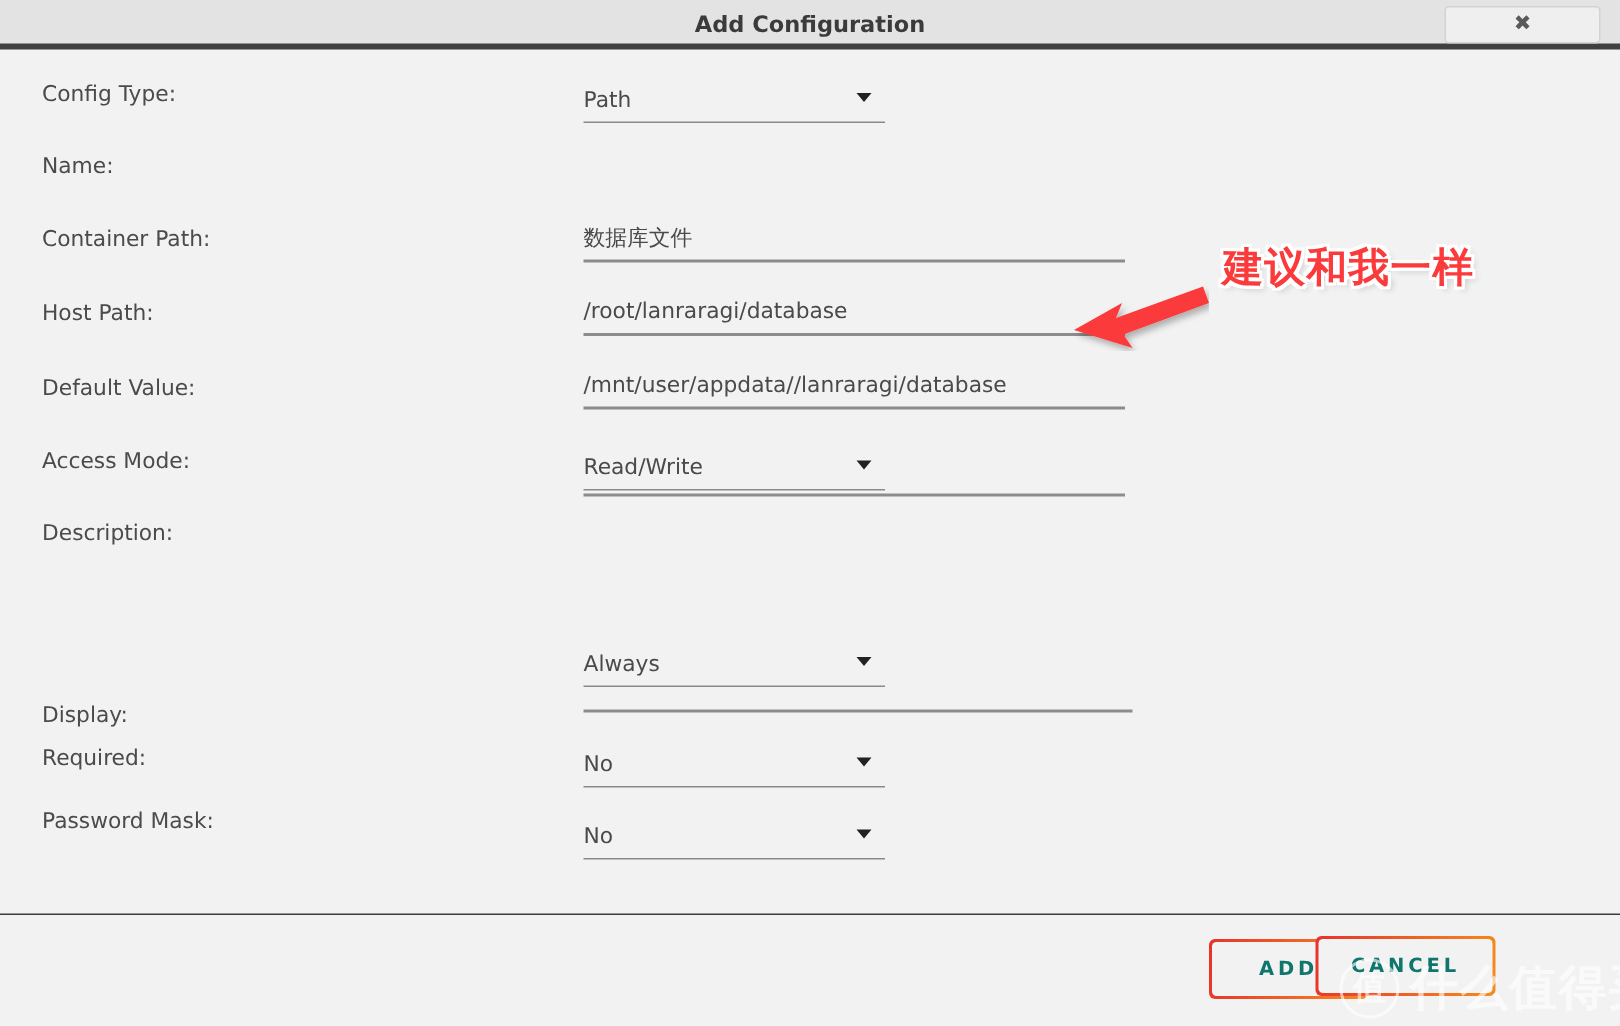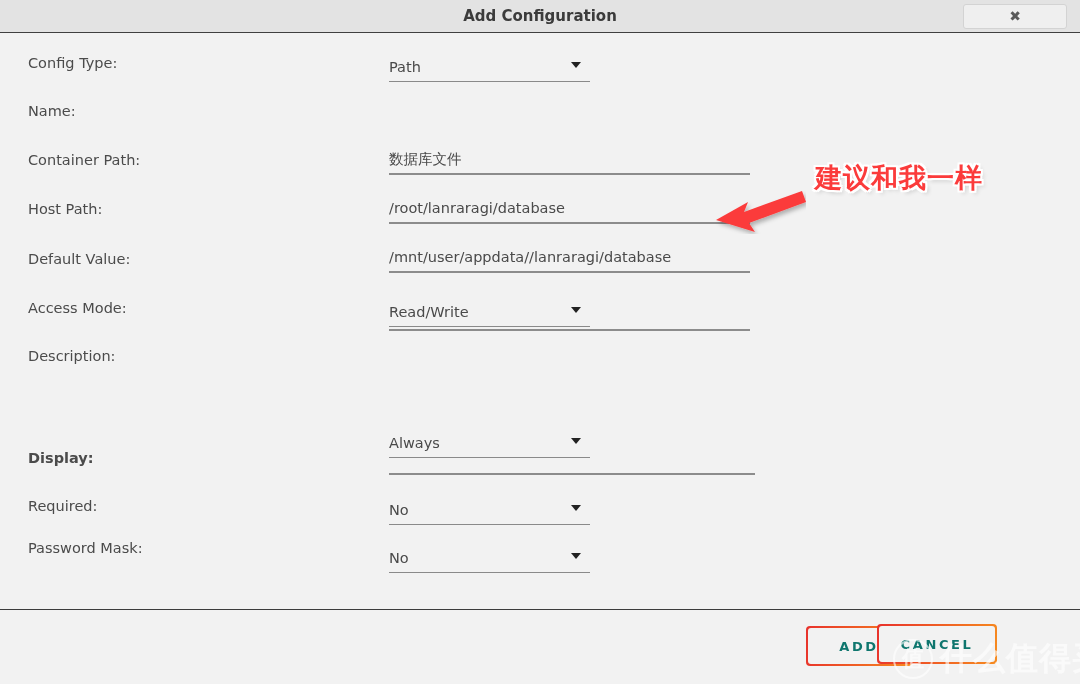--- a/index.html
+++ b/index.html
@@ -16,21 +16,21 @@
     position: relative;
   }
 
   
   .titlebar {
     position: absolute;
     left: 0; top: 0;
     width: 1080px;
     height: 33px;
     background: #e3e3e3;
-    border-bottom: 1px solid #404040;
+    border-bottom: 4px solid #404040;
   }
   .titlebar-title {
     position: absolute;
     left: 0; top: 0;
     width: 1080px;
     height: 33px;
     line-height: 33px;
     text-align: center;
     font-size: 15px;
     font-weight: bold;
@@ -255,21 +255,21 @@
       </div>
       <div class="underline"></div>
     </div>
     <div class="label" style="top: 315px;">Description:</div>
     <div class="field text-input wide" style="top: 372px;">
       <div class="inner" style="height: 24px;">
         <div class="field-value"></div>
       </div>
       <div class="underline thick"></div>
     </div>
-    <div class="label" style="top: 417px; font-weight: bold;">Display:</div>
+    <div class="label" style="top: 436px;">Display:</div>
     <div class="field select" style="top: 400px;">
       <div class="inner">
         <div class="field-value">Always</div>
         <div class="caret"></div>
       </div>
       <div class="underline"></div>
     </div>
     <div class="label" style="top: 465px;">Required:</div>
     <div class="field select" style="top: 467px;">
       <div class="inner">

